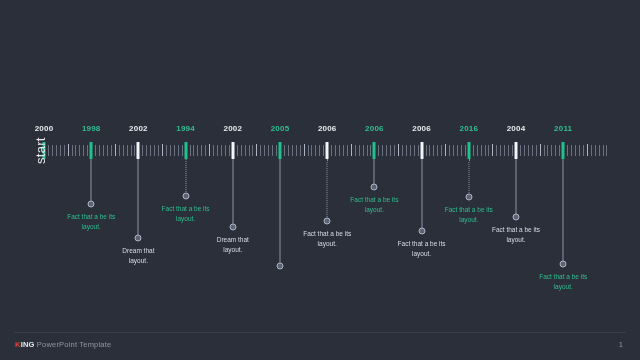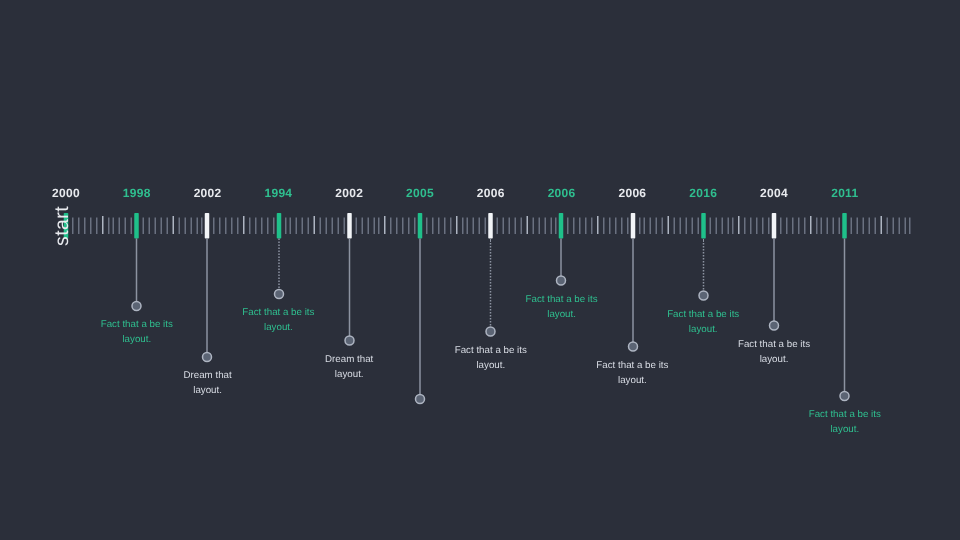--- a/index.html
+++ b/index.html
@@ -300,14 +300,21 @@
         <div class="year-label white" style="left: 327.2px;">2006</div>
         <div class="year-label green" style="left: 374.4px;">2006</div>
         <div class="year-label white" style="left: 421.6px;">2006</div>
         <div class="year-label green" style="left: 468.8px;">2016</div>
         <div class="year-label white" style="left: 516px;">2004</div>
         <div class="year-label green" style="left: 563.2px;">2011</div>
       </div>
     <div id="start-text">start</div>
   </div>
 
+  <div id="footer">
+    <div id="footer-rule"></div>
+    <div id="brand">
+      <span class="k">K</span><span class="ing">ING</span><span class="rest"> PowerPoint Template</span>
+    </div>
+    <div id="page-num">1</div>
+  </div>
 
 </div>
 
 </body></html>

